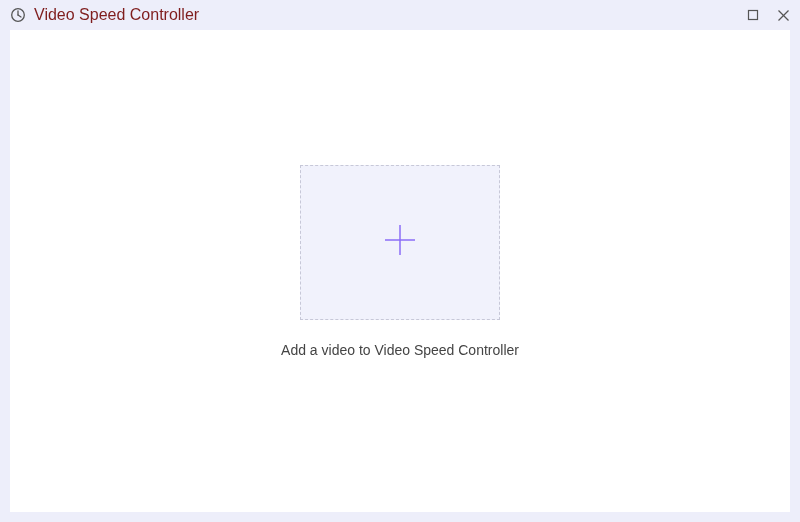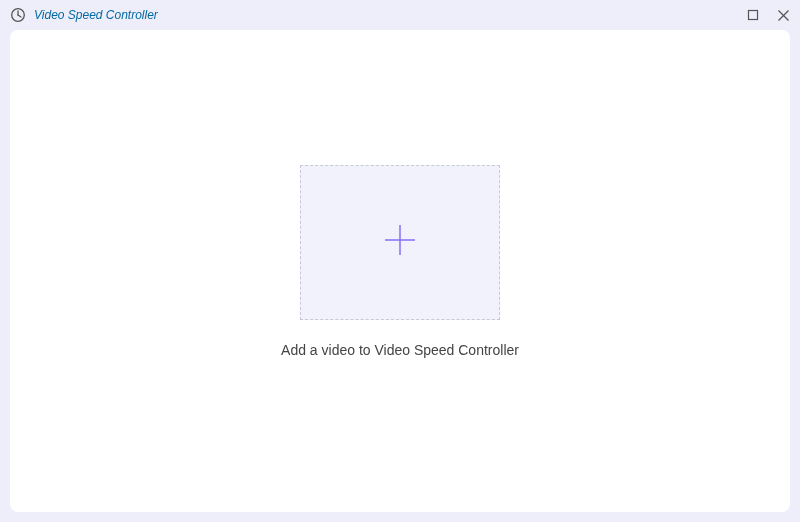--- a/index.html
+++ b/index.html
@@ -27,23 +27,22 @@
       gap: 8px;
     }
     .app-icon {
       width: 16px;
       height: 16px;
       display: flex;
       align-items: center;
       justify-content: center;
     }
     .app-title {
-      font-size: 12px;
-      color: #0369a1;
-      font-style: italic;
+      font-size: 16px;
+      color: #7f1d1d;
     }
     .titlebar-right {
       display: flex;
       align-items: center;
       gap: 16px;
     }
     .window-btn {
       width: 14px;
       height: 14px;
       display: flex;
@@ -51,21 +50,21 @@
       justify-content: center;
       cursor: pointer;
     }
     .content-area {
       position: absolute;
       top: 30px;
       left: 10px;
       right: 10px;
       bottom: 10px;
       background: #ffffff;
-      border-radius: 8px;
+      border-radius: 0;
       display: flex;
       flex-direction: column;
       align-items: center;
       justify-content: center;
     }
     .dropzone {
       width: 200px;
       height: 155px;
       border: 1.5px dashed #c7c8d8;
       background: #f1f2fc;

